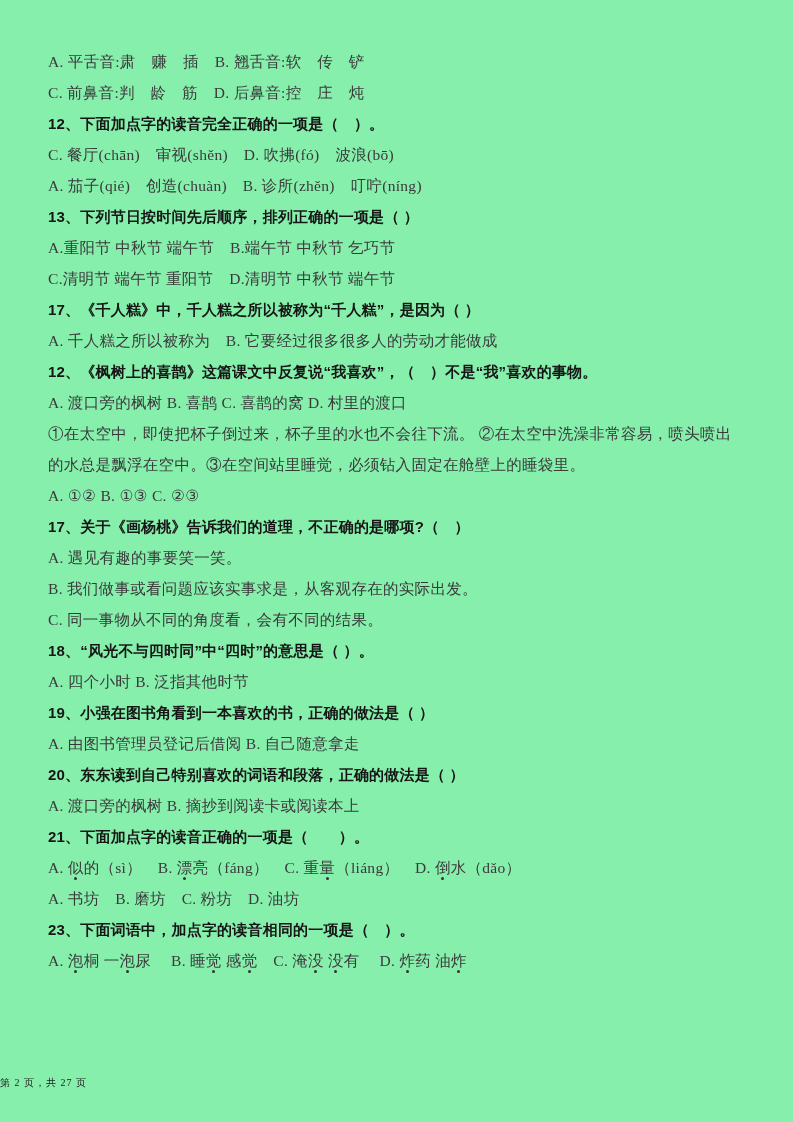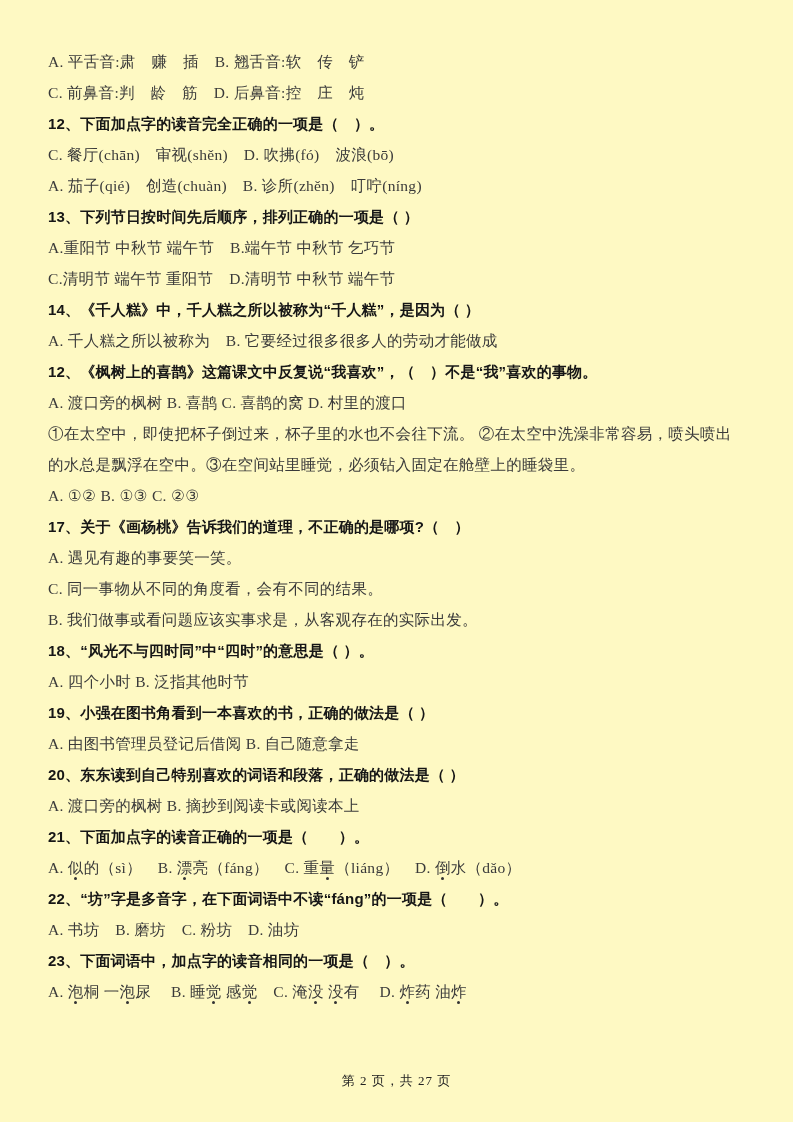--- a/index.html
+++ b/index.html
@@ -5,21 +5,21 @@
   * { margin: 0; padding: 0; box-sizing: border-box; }
   html, body { background: #ffffff; }
   body {
     width: 793px; height: 1122px;
     font-family: "Liberation Serif", "DejaVu Serif", serif;
     overflow: hidden;
   }
   .page {
     position: relative;
     width: 793px; height: 1122px;
-    background: #fef9c3;
+    background: #86efac;
     padding-left: 43px;
   }
   .content {
     position: absolute;
     top: 46px; left: 48px; right: 42px;
   }
   .line {
     height: 31px;
     line-height: 31px;
     font-size: 15.5px;
@@ -45,60 +45,59 @@
     margin-left: -1.5px;
     bottom: -4px;
     width: 3px; height: 3px;
     border-radius: 50%;
     background: #333333;
   }
   .footer {
     position: absolute;
     left: 0; right: 0;
     bottom: 32px;
-    text-align: center;
-    font-size: 13px;
+    text-align: left;
+    font-size: 10px;
     color: #222222;
     font-family: "Liberation Serif", "DejaVu Serif", serif;
     letter-spacing: 1px;
   }
 </style>
 </head>
 <body>
 
 <div class="page">
   <div class="content">
       <div class="line option">A. 平舌音:肃　赚　插　B. 翘舌音:软　传　铲</div>
       <div class="line option">C. 前鼻音:判　龄　筋　D. 后鼻音:控　庄　炖</div>
       <div class="line heading">12、下面加点字的读音完全正确的一项是（　）。</div>
       <div class="line option">C. 餐厅(chān)　审视(shěn)　D. 吹拂(fó)　波浪(bō)</div>
       <div class="line option">A. 茄子(qié)　创造(chuàn)　B. 诊所(zhěn)　叮咛(níng)</div>
       <div class="line heading">13、下列节日按时间先后顺序，排列正确的一项是（ ）</div>
       <div class="line option">A.重阳节 中秋节 端午节　B.端午节 中秋节 乞巧节</div>
       <div class="line option">C.清明节 端午节 重阳节　D.清明节 中秋节 端午节</div>
-      <div class="line heading">14、《千人糕》中，千人糕之所以被称为“千人糕”，是因为（ ）</div>
+      <div class="line heading">17、《千人糕》中，千人糕之所以被称为“千人糕”，是因为（ ）</div>
       <div class="line option">A. 千人糕之所以被称为　B. 它要经过很多很多人的劳动才能做成</div>
       <div class="line heading">12、《枫树上的喜鹊》这篇课文中反复说“我喜欢”，（　）不是“我”喜欢的事物。</div>
       <div class="line option">A. 渡口旁的枫树 B. 喜鹊 C. 喜鹊的窝 D. 村里的渡口</div>
       <div class="line body">①在太空中，即使把杯子倒过来，杯子里的水也不会往下流。 ②在太空中洗澡非常容易，喷头喷出</div>
       <div class="line body">的水总是飘浮在空中。③在空间站里睡觉，必须钻入固定在舱壁上的睡袋里。</div>
       <div class="line option">A. ①② B. ①③ C. ②③</div>
       <div class="line heading">17、关于《画杨桃》告诉我们的道理，不正确的是哪项?（　）</div>
       <div class="line option">A. 遇见有趣的事要笑一笑。</div>
+      <div class="line option">B. 我们做事或看问题应该实事求是，从客观存在的实际出发。</div>
       <div class="line option">C. 同一事物从不同的角度看，会有不同的结果。</div>
-      <div class="line option">B. 我们做事或看问题应该实事求是，从客观存在的实际出发。</div>
       <div class="line heading">18、“风光不与四时同”中“四时”的意思是（ ）。</div>
       <div class="line option">A. 四个小时 B. 泛指其他时节</div>
       <div class="line heading">19、小强在图书角看到一本喜欢的书，正确的做法是（ ）</div>
       <div class="line option">A. 由图书管理员登记后借阅 B. 自己随意拿走</div>
       <div class="line heading">20、东东读到自己特别喜欢的词语和段落，正确的做法是（ ）</div>
       <div class="line option">A. 渡口旁的枫树 B. 摘抄到阅读卡或阅读本上</div>
       <div class="line heading">21、下面加点字的读音正确的一项是（　　）。</div>
       <div class="line option"><span>A. </span><span class="dot">似</span><span>的（sì）　B. </span><span class="dot">漂</span><span>亮（fáng）　C. 重</span><span class="dot">量</span><span>（liáng）　D. </span><span class="dot">倒</span><span>水（dǎo）</span></div>
-      <div class="line heading">22、“坊”字是多音字，在下面词语中不读“fáng”的一项是（　　）。</div>
       <div class="line option">A. 书坊　B. 磨坊　C. 粉坊　D. 油坊</div>
       <div class="line heading">23、下面词语中，加点字的读音相同的一项是（　）。</div>
       <div class="line option"><span>A. </span><span class="dot">泡</span><span>桐 一</span><span class="dot">泡</span><span>尿　 B. 睡</span><span class="dot">觉</span><span> 感</span><span class="dot">觉</span><span>　C. 淹</span><span class="dot">没</span><span> </span><span class="dot">没</span><span>有　 D. </span><span class="dot">炸</span><span>药 油</span><span class="dot">炸</span></div>
     </div>
   <div class="footer">
     <span>第 2 页，共 27 页</span>
   </div>
 </div>
 
 </body></html>

